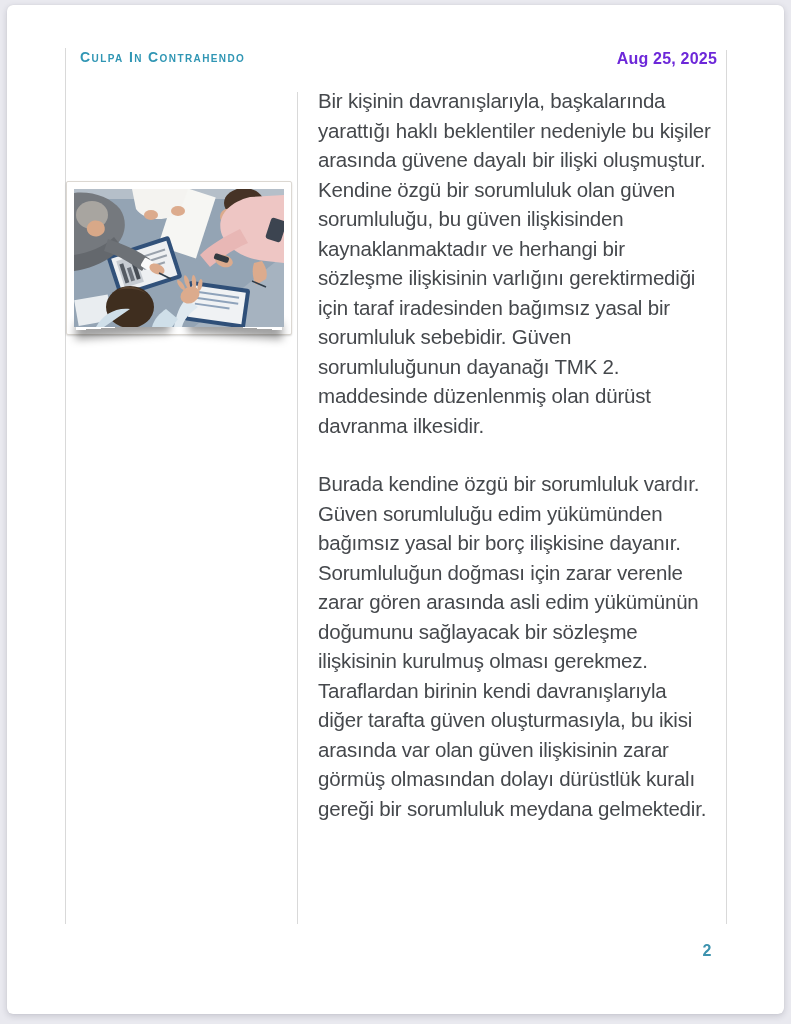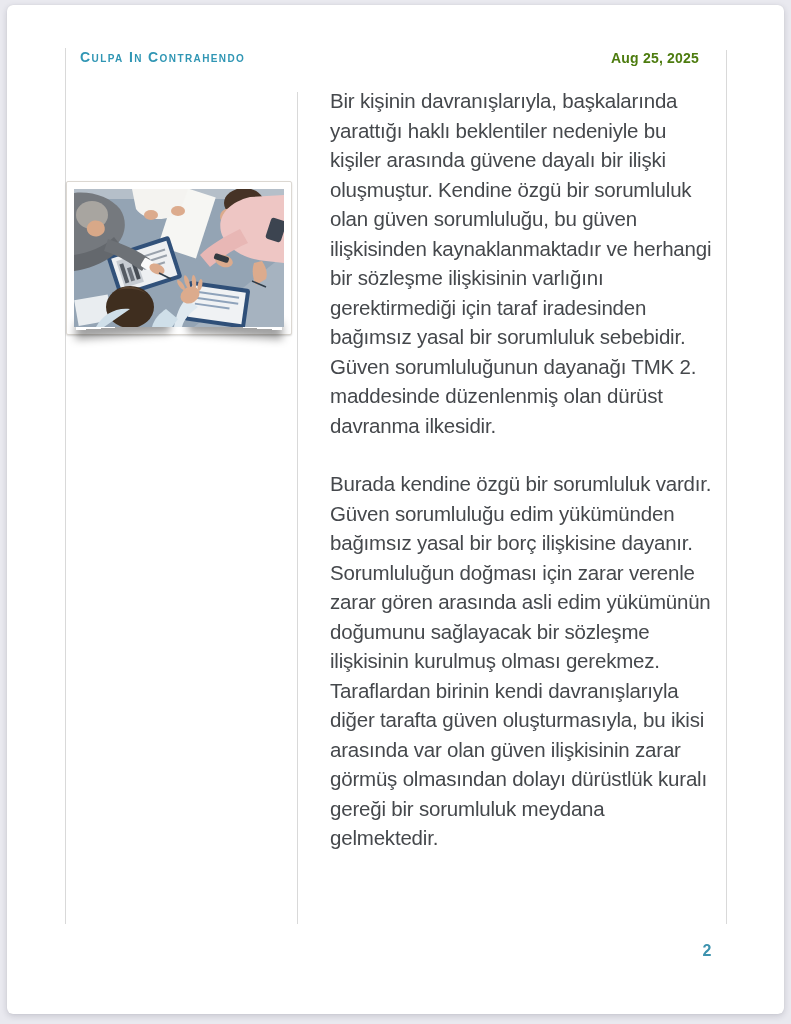--- a/index.html
+++ b/index.html
@@ -27,24 +27,24 @@
 
   .doc-title {
     position:absolute; left:80px; top:49px;
     font-size:14px; font-weight:700;
     font-variant:small-caps;
     letter-spacing:1.4px;
     color:#3096b4;
     text-align:center;
   }
   .doc-date {
-    position:absolute; right:92px; top:50px;
-    font-size:14px; font-weight:600;
+    position:absolute; right:74px; top:50px;
+    font-size:16px; font-weight:600;
     letter-spacing:0.2px;
-    color:#4d7c0f;
+    color:#6d28d9;
   }
 
   .photo {
     position:absolute; left:66px; top:181px;
     width:210px; height:138px;
     background:#ffffff;
     padding:7px;
     border:1px solid #dcd8d2;
     border-radius:2px;
     box-shadow:0 1px 2px rgba(0,0,0,0.15);
@@ -56,21 +56,21 @@
   }
   .photo::before { left:9px;  transform:skew(-5deg) rotate(-4deg); }
   .photo::after  { right:9px; transform:skew(5deg)  rotate(4deg); }
   .photo svg { display:block; width:210px; height:138px; }
 
   .text-col {
     position:absolute; left:318px; top:86px; width:396px;
     color:#45484c;
   }
   .text-col p {
-    margin:0 0 29px 12px;
+    margin:0 0 29px 0;
     font-size:20.5px;
     line-height:29.5px;
     letter-spacing:-0.2px;
     font-weight:400;
   }
 
   .page-num {
     position:absolute; left:696px; top:942px; width:22px;
     text-align:center;
     font-size:16px; font-weight:600;

